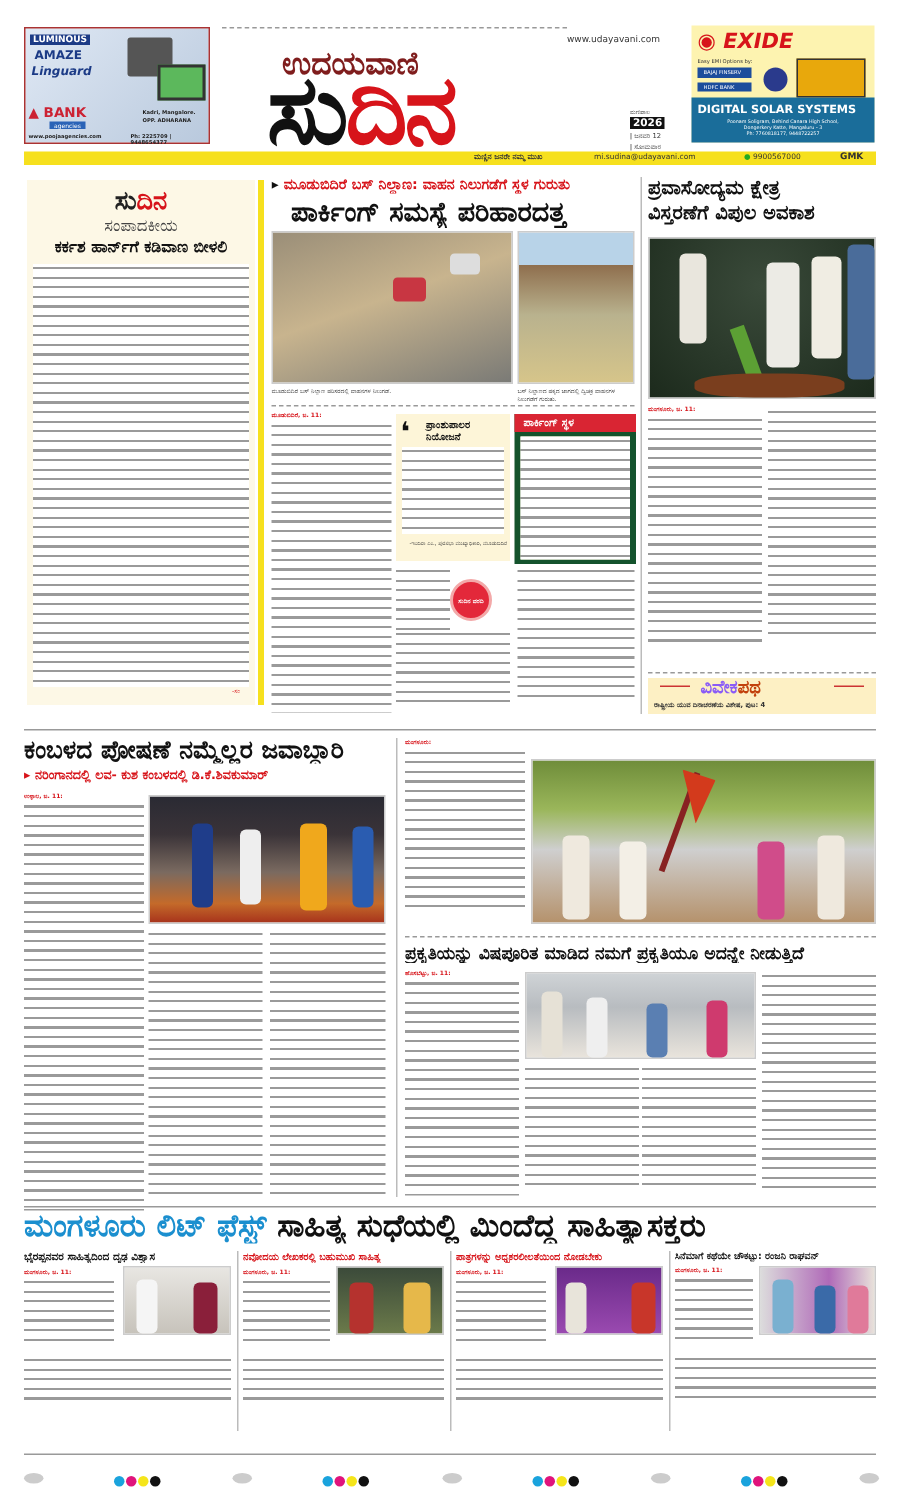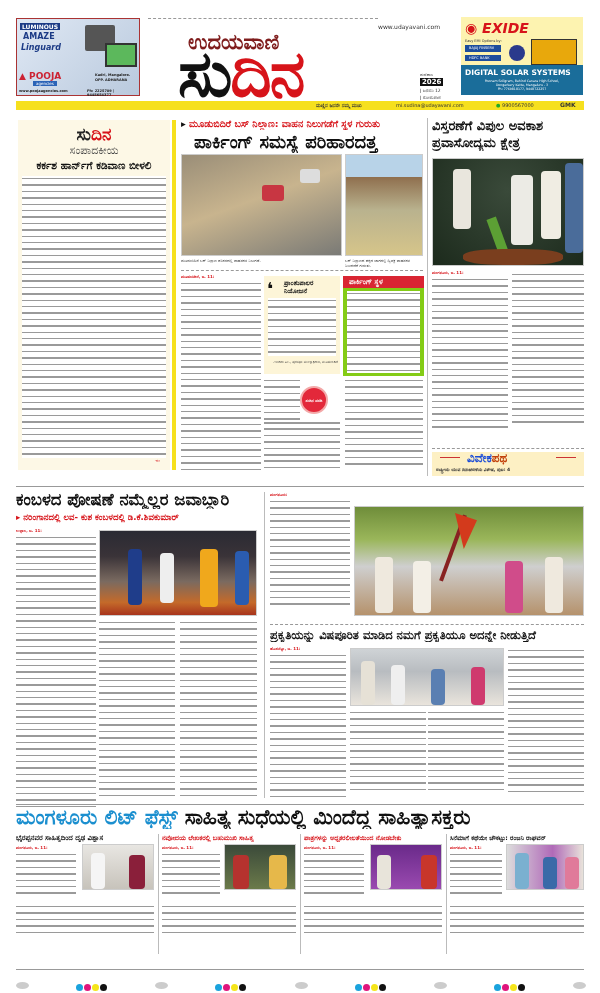--- a/index.html
+++ b/index.html
@@ -20,21 +20,21 @@
 <body>
 
 <div class="abs dash" style="left:148px;top:18px;width:230px"></div>
 
 <div class="abs" style="left:16px;top:18px;width:124px;height:78px;border:1px solid #a33;background:linear-gradient(135deg,#dfe8f4,#b9c9dd)">
   <div class="abs" style="left:3px;top:4px;background:#1c3b86;color:#fff;font-size:6px;font-weight:bold;padding:0 2px">LUMINOUS</div>
   <div class="abs" style="left:6px;top:13px;color:#1c3b86;font-size:8px;font-weight:bold">AMAZE</div>
   <div class="abs" style="left:4px;top:24px;color:#1c3b86;font-size:8px;font-weight:bold;font-style:italic">Linguard</div>
   <div class="abs" style="left:68px;top:6px;width:30px;height:26px;background:#555;border-radius:2px"></div>
   <div class="abs" style="left:88px;top:24px;width:32px;height:24px;background:#5cb85c;border:2px solid #333"></div>
-  <div class="abs" style="left:2px;top:52px;color:#c23;font-size:9px;font-weight:bold">▲ <span>POOJA</span></div>
+  <div class="abs" style="left:2px;top:52px;color:#c23;font-size:9px;font-weight:bold">▲ <span>BANK</span></div>
   <div class="abs" style="left:16px;top:62px;background:#2a63b7;color:#fff;font-size:4px;padding:0 3px">agencies</div>
   <div class="abs" style="left:78px;top:54px;font-size:3.5px;font-weight:bold;color:#222;line-height:5px">
       <div>Kadri, Mangalore.</div>
       <div>OPP. ADHARANA</div>
     </div>
   <div class="abs" style="left:2px;top:70px;font-size:3.5px;font-weight:bold;color:#222">www.poojaagencies.com</div>
   <div class="abs" style="left:70px;top:70px;font-size:3.5px;font-weight:bold;color:#222">Ph: 2225709 | 9448654377</div>
 </div>
 
 <div class="abs" style="left:188px;top:30px;font-size:21px;font-weight:bold;color:#7f1d1d">ಉದಯವಾಣಿ</div>
@@ -101,33 +101,33 @@
 <div class="abs" style="left:300px;top:386px;width:28px;height:28px;border-radius:50%;background:#e3283a;border:2px solid #f3a9a9">
   <div style="color:#fff;font-size:4px;font-weight:bold;text-align:center;margin-top:10px">ಸುದಿನ ವರದಿ</div>
 </div>
 <div class="abs" style="left:264px;top:378px;width:36px">
     <div class="lines" style="height:90px"></div>
   </div>
 <div class="abs" style="left:264px;top:420px;width:76px">
     <div class="lines" style="height:48px"></div>
   </div>
 
-<div class="abs" style="left:343px;top:276px;width:81px;height:100px;background:#84cc16">
+<div class="abs" style="left:343px;top:276px;width:81px;height:100px;background:#14532d">
   <div style="background:#d92533;color:#fff;font-size:7px;font-weight:bold;padding:2px 6px">ಪಾರ್ಕಿಂಗ್ ಸ್ಥಳ</div>
   <div class="lines" style="margin:3px 4px 0;height:82px;background-color:#fdf4d2"></div>
 </div>
 <div class="abs" style="left:345px;top:378px;width:78px">
     <div class="lines" style="height:90px"></div>
   </div>
 
 <div class="abs vrule" style="left:427px;top:118px;height:358px"></div>
 
 <div class="abs hl" style="left:432px;top:117px;font-size:13px;line-height:17px;width:160px">
+    <div>ಪ್ರವಾಸೋದ್ಯಮ ಕ್ಷೇತ್ರ</div>
     <div>ವಿಸ್ತರಣೆಗೆ ವಿಪುಲ ಅವಕಾಶ</div>
-    <div>ಪ್ರವಾಸೋದ್ಯಮ ಕ್ಷೇತ್ರ</div>
   </div>
 <div class="abs photo" style="left:432px;top:158px;width:152px;height:108px;background:radial-gradient(ellipse at 50% 30%,#3a4a3a,#1c2a1c)">
   <div class="abs" style="left:20px;top:10px;width:18px;height:60px;background:#e9e6dd;border-radius:4px"></div>
   <div class="abs" style="left:78px;top:16px;width:22px;height:70px;background:#ecebe5;border-radius:4px"></div>
   <div class="abs" style="left:108px;top:12px;width:20px;height:68px;background:#f0ede3;border-radius:4px"></div>
   <div class="abs" style="left:132px;top:4px;width:18px;height:90px;background:#4a6c9a;border-radius:4px"></div>
   <div class="abs" style="left:60px;top:58px;width:10px;height:40px;background:#5ca034;transform:rotate(-20deg)"></div>
   <div class="abs" style="left:30px;top:90px;width:100px;height:16px;background:#7a3e1e;border-radius:40%"></div>
 </div>
 <div class="abs" style="left:432px;top:270px;width:76px">
@@ -135,21 +135,21 @@
   <div class="lines" style="height:152px;margin-top:2px"></div>
 </div>
 <div class="abs" style="left:512px;top:272px;width:72px">
     <div class="lines" style="height:152px"></div>
   </div>
 <div class="abs dash" style="left:432px;top:448px;width:152px"></div>
 
 <div class="abs" style="left:432px;top:452px;width:152px;height:24px;background:#fdf0c4">
   <div class="abs" style="left:8px;top:5px;width:20px;border-top:1px solid #c33"></div>
   <div class="abs" style="left:124px;top:5px;width:20px;border-top:1px solid #c33"></div>
-  <div class="abs" style="left:35px;top:-1px;font-size:12px;font-weight:bold"><span style="color:#1d4ed8">ವಿವೇಕ</span><span style="color:#c2410c">ಪಥ</span></div>
+  <div class="abs" style="left:35px;top:-1px;font-size:12px;font-weight:bold"><span style="color:#8b5cf6">ವಿವೇಕ</span><span style="color:#c2410c">ಪಥ</span></div>
   <div class="abs" style="left:4px;top:15px;font-size:4.5px;font-weight:bold;color:#333;white-space:nowrap">ರಾಷ್ಟ್ರೀಯ ಯುವ ದಿನಾಚರಣೆಯ ವಿಶೇಷ, ಪುಟ: 4</div>
 </div>
 
 <div class="abs rule" style="left:16px;top:486px;width:568px"></div>
 <div class="abs hl" style="left:16px;top:490px;font-size:16.5px;width:260px">ಕಂಬಳದ ಪೋಷಣೆ ನಮ್ಮೆಲ್ಲರ ಜವಾಬ್ದಾರಿ</div>
 <div class="abs hl red" style="left:16px;top:512px;font-size:8.5px;width:260px"><span style="color:#d7141a">▸</span> <span>ನರಿಂಗಾನದಲ್ಲಿ ಲವ- ಕುಶ ಕಂಬಳದಲ್ಲಿ ಡಿ.ಕೆ.ಶಿವಕುಮಾರ್</span></div>
 <div class="abs" style="left:16px;top:528px;width:80px">
   <div class="dateline">ಉಳ್ಳಾಲ, ಜ. 11:</div>
   <div class="lines" style="height:272px;margin-top:2px"></div>
 </div>

